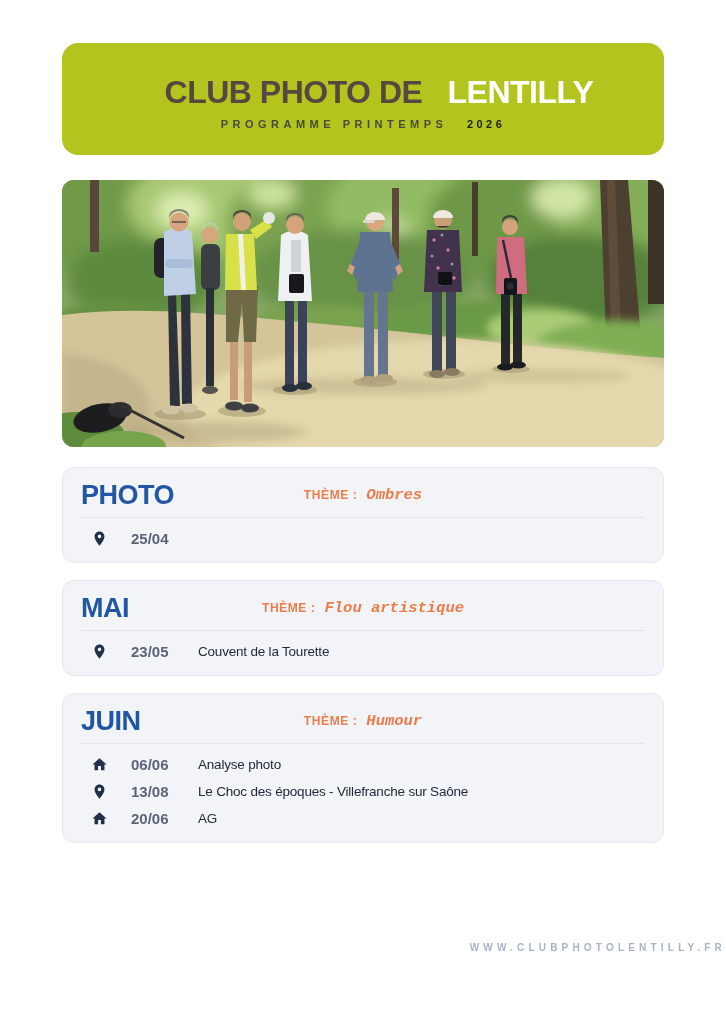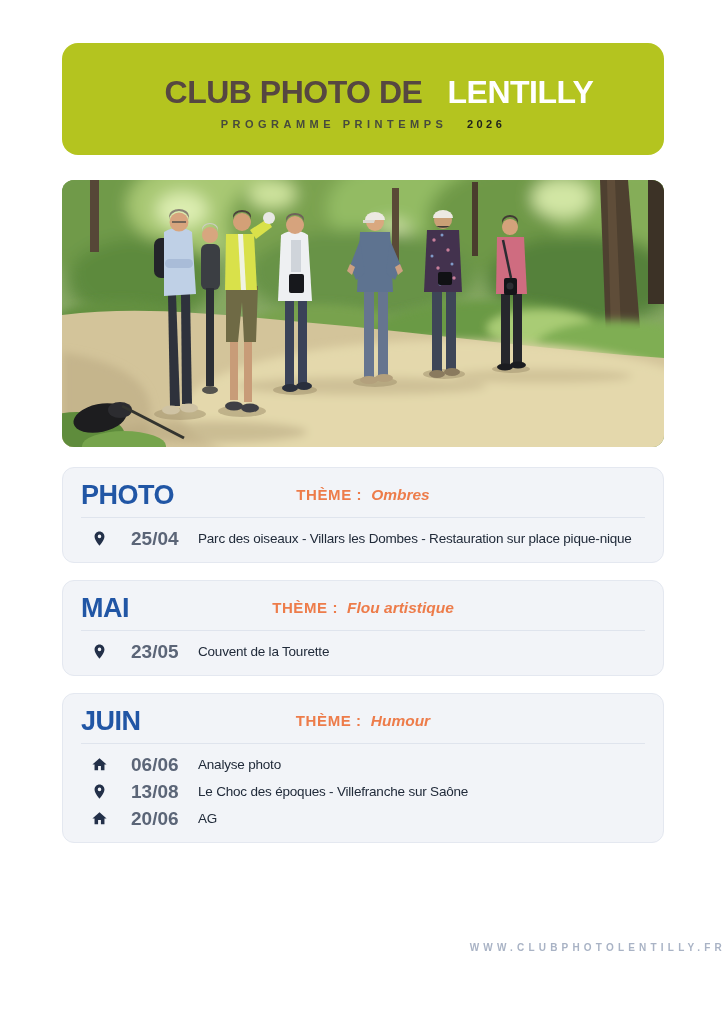--- a/index.html
+++ b/index.html
@@ -50,29 +50,29 @@
   .card{
     background:var(--card-bg);border:1px solid var(--card-border);
     border-radius:12px;padding:10px 18px 10px;margin-bottom:17px;
   }
   .card-header{position:relative;height:34px;display:flex;align-items:center;}
   .month{font-size:27px;font-weight:700;color:var(--blue);letter-spacing:-0.5px;}
   .theme-block{
     position:absolute;left:50%;top:50%;transform:translate(-50%,-50%);
     white-space:nowrap;display:flex;align-items:baseline;
   }
-  .theme-label{font-size:15px;font-weight:700;letter-spacing:0.6px;color:var(--orange);}
-  .theme-value{font-size:15.5px;font-weight:700;font-style:italic;color:var(--orange);margin-left:9px;}
+  .theme-label{font-size:12px;font-weight:700;letter-spacing:0.6px;color:var(--orange);}
+  .theme-value{font-size:15.5px;font-weight:700;font-style:italic;color:var(--orange);margin-left:9px;font-family:Liberation Mono, monospace;}
   .divider{border-top:1.5px solid var(--divider);margin-top:5px;}
   .rows{padding-top:7px;}
   .event{height:27px;display:flex;align-items:center;}
   .event .icon{width:17px;height:17px;margin-left:10px;flex:0 0 17px;display:flex;}
   .event .icon svg{width:17px;height:17px;fill:var(--navy);}
   .event .date{
-    margin-left:23px;width:48px;font-size:19px;font-weight:700;color:var(--slate);
+    margin-left:23px;width:48px;font-size:15px;font-weight:700;color:var(--slate);
     flex:0 0 48px;
   }
   .event .text{
     margin-left:19px;font-size:13.5px;color:var(--text);letter-spacing:-0.2px;
     white-space:nowrap;
   }
 
   
   .footer{
     position:absolute;left:0;top:942px;width:726px;text-align:right;
@@ -286,21 +286,20 @@
     <div class="divider"></div>
     <div class="rows">
   <div class="event">
     <span class="icon">
       <svg viewBox="0 0 24 24">
                 <path d="M12 2C8.13 2 5 5.13 5 9c0 5.25 7 13 7 13s7-7.75 7-13c0-3.87-3.13-7-7-7zm0 9.5a2.5 2.5 0 1 1 0-5 2.5 2.5 0 0 1 0 5z"></path>
               </svg>
 
     </span>
     <span class="date">25/04</span>
-    <span class="text">Parc des oiseaux - Villars les Dombes - Restauration sur place pique-nique</span>
   </div>
 </div>
   </article>
 
   <article class="card">
     <div class="card-header">
       <span class="month">MAI</span>
       <span class="theme-block">
         <span class="theme-label">THÈME :</span>
         <span class="theme-value">Flou artistique</span>

